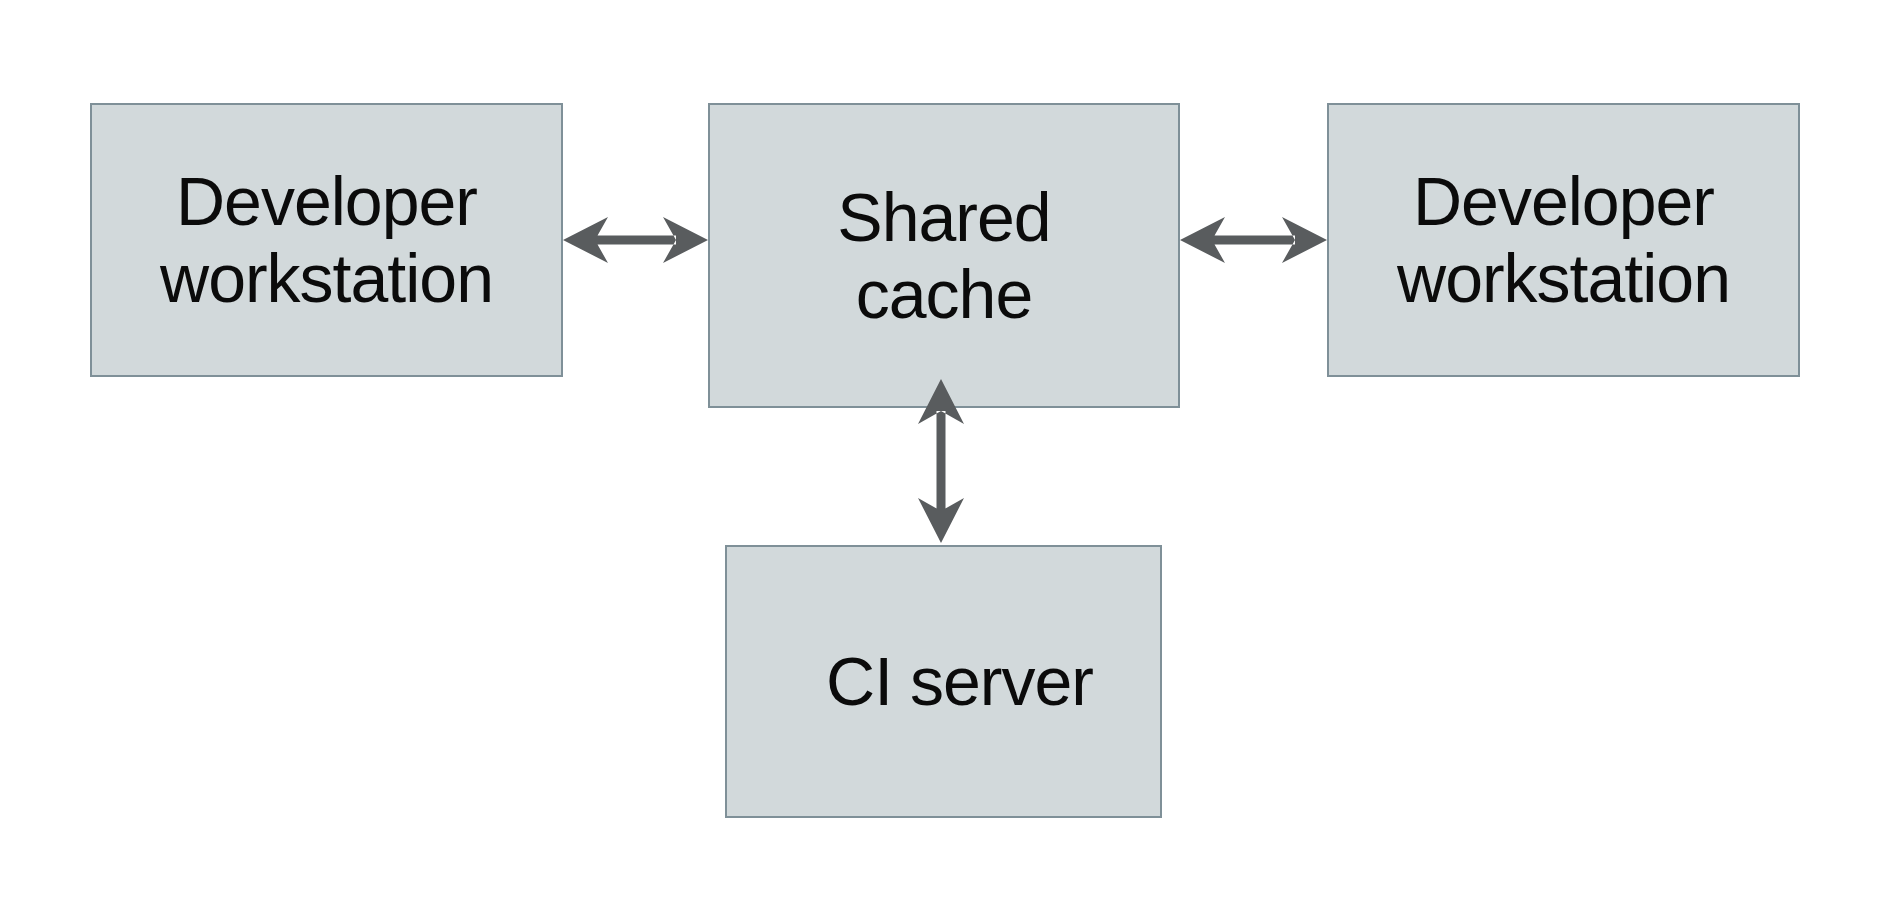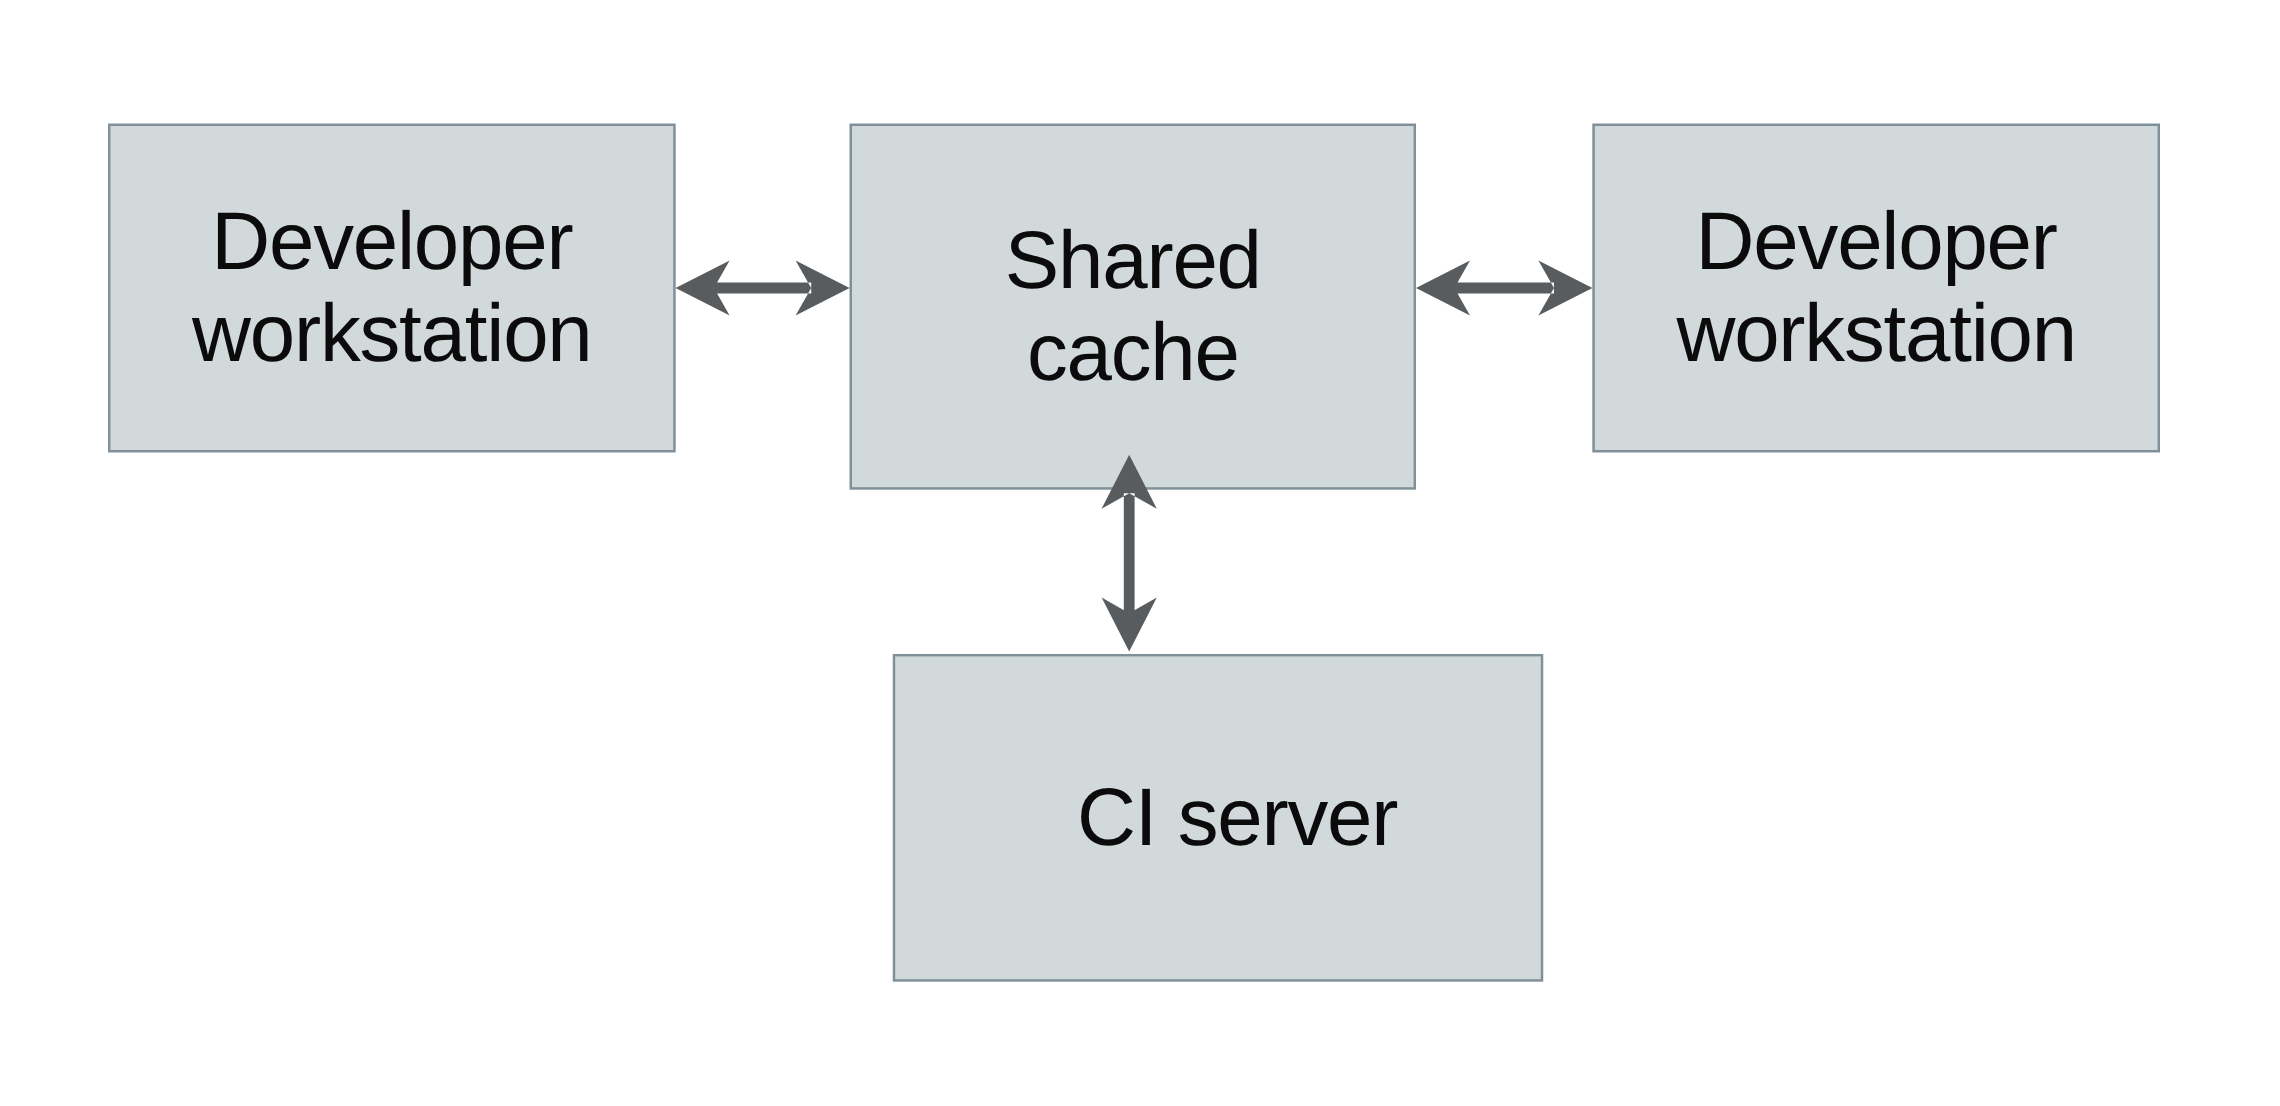--- a/index.html
+++ b/index.html
@@ -36,21 +36,21 @@
     font-size: 68px;
     line-height: 1.13;
     letter-spacing: -1px;
     color: var(--text-color);
     text-align: center;
   }
   
   .node-dev-left     { left: 90px;   top: 103px; width: 473px; height: 274px; }
   .node-shared-cache { left: 708px;  top: 103px; width: 472px; height: 305px; }
   .node-dev-right    { left: 1327px; top: 103px; width: 473px; height: 274px; }
-  .node-ci-server    { left: 744px;  top: 545px; width: 542px; height: 273px; padding-left: 32px; }
+  .node-ci-server    { left: 725px;  top: 545px; width: 437px; height: 273px; padding-left: 32px; }
 
   .node-dev-left .label,
   .node-dev-right .label { max-width: 450px; }
   .node-shared-cache .label { max-width: 340px; }
 
   .edges-overlay {
     position: absolute;
     left: 0;
     top: 0;
     width: 1900px;

